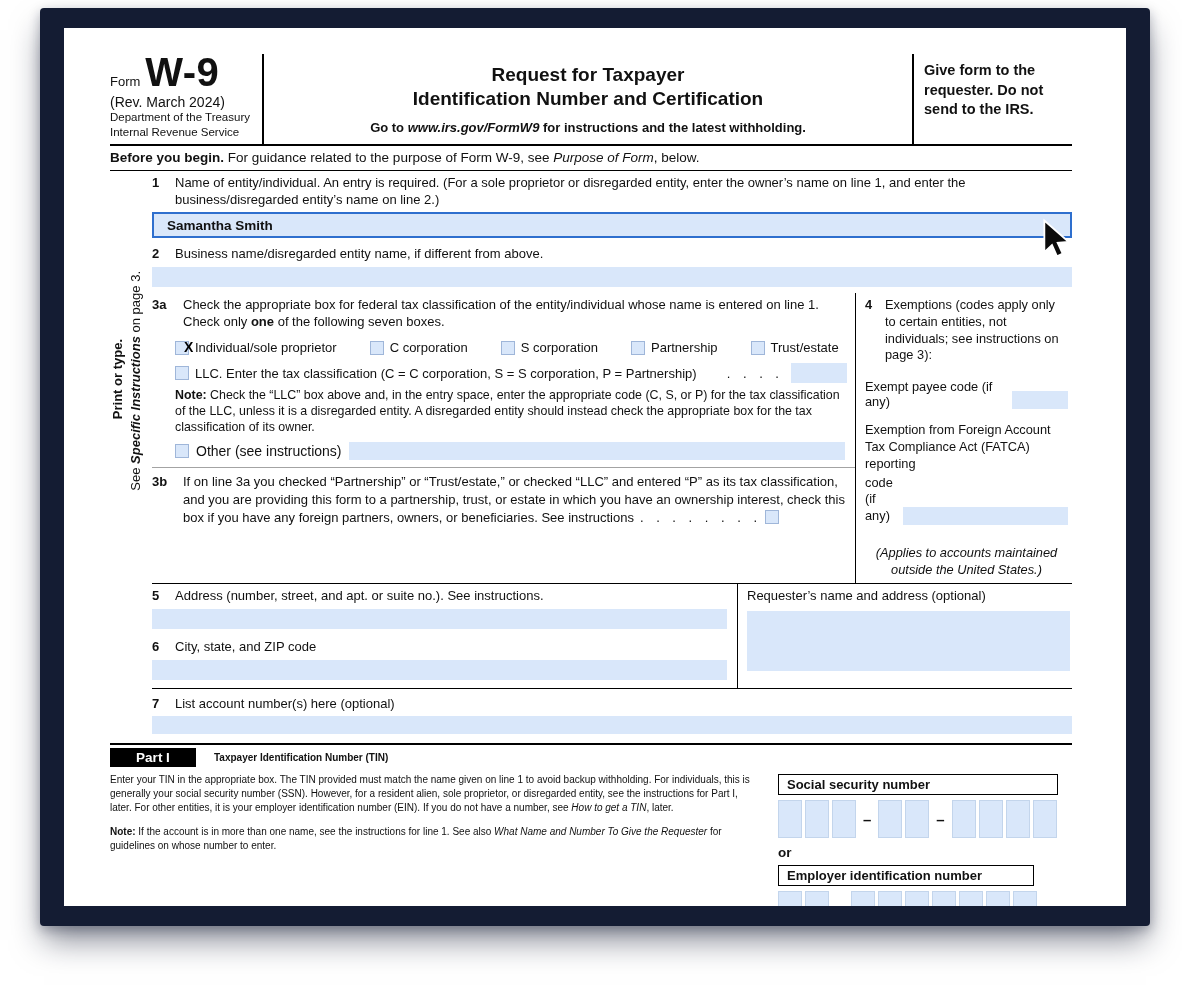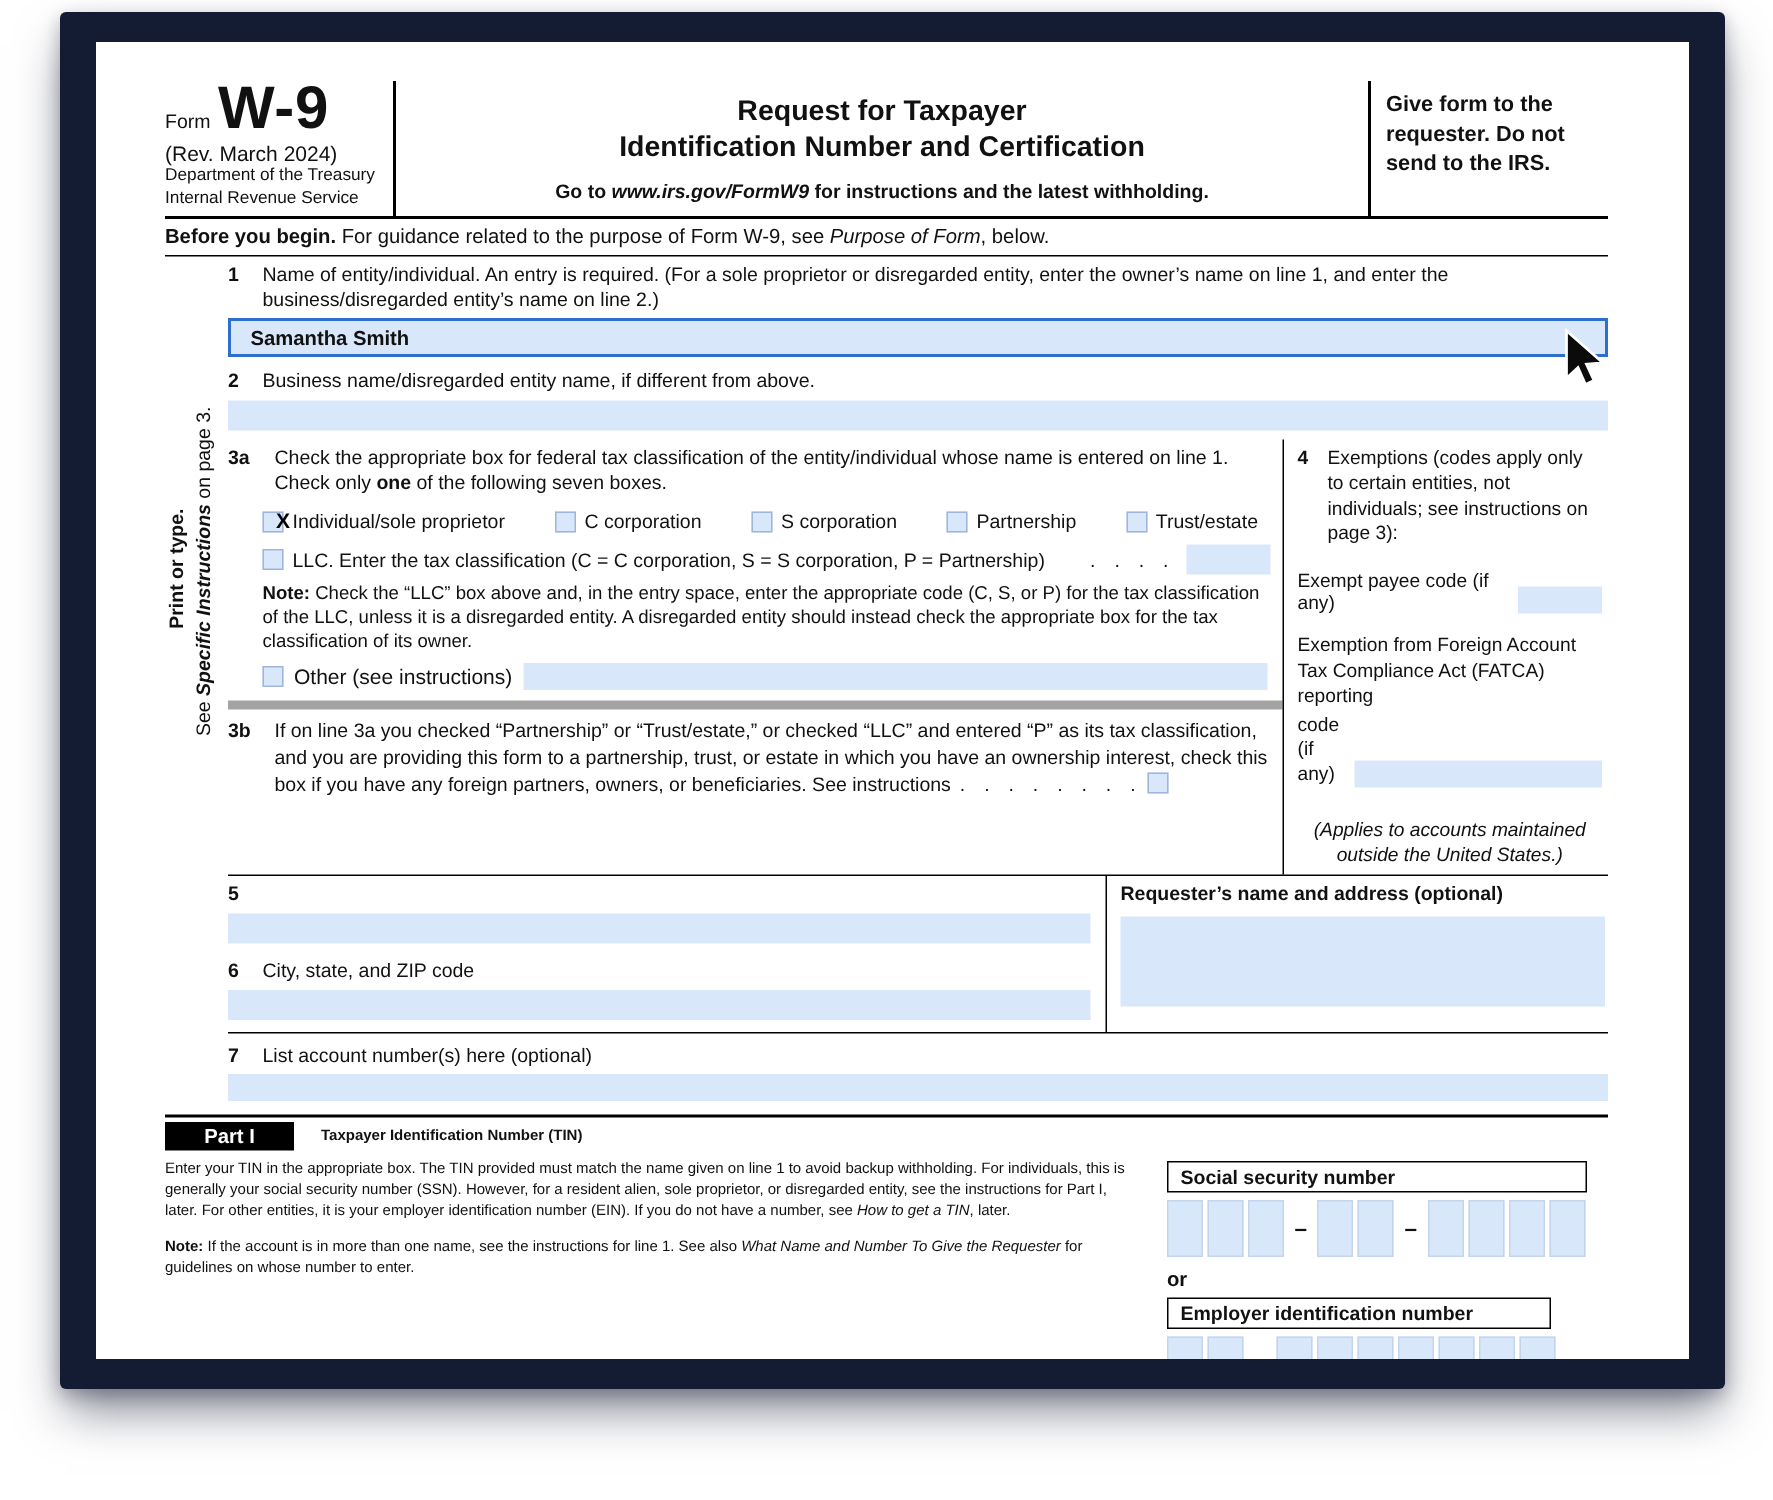--- a/index.html
+++ b/index.html
@@ -54,21 +54,21 @@
     border:none; outline:none; height:20px; margin:4px 0 6px; padding:0 8px;
   }
   .field-1 {
     height:26px; border:2px solid var(--active-border, #2e6fce);
     font-weight:bold; font-size:13.5px; padding:0 13px; margin:4px 0 4px;
   }
 
   
   .sec34 { display:flex; border-bottom:1px solid #000; }
   .col3 { width:703px; flex:none; }
-  .row3a { border-bottom:6px solid #a3a3a3; padding-bottom:7px; }
+  .row3a { border-bottom:1px solid #a3a3a3; padding-bottom:7px; }
   .cbrow { display:flex; gap:33px; align-items:center; margin:9px 0 0 23px; font-size:13px; }
   .cbitem { display:flex; align-items:center; gap:6px; }
   .cb {
     width:14px; height:14px; background:var(--field-blue, #d9e7fa);
     border:1px solid #9fb6d9; display:inline-block; position:relative; flex:none;
   }
   .cbmark { position:absolute; left:8px; top:-3px; font-weight:bold; font-size:14px; color:#000; }
   .llcrow { display:flex; align-items:center; gap:6px; margin:8px 0 0 23px; font-size:13px; }
   .dots { word-spacing:9px; margin:0 6px; white-space:nowrap; }
   .llcrow .dots { margin-left:auto; }
@@ -87,21 +87,21 @@
   .code-box { width:56px; height:18px; background:var(--field-blue, #d9e7fa); border:none; flex:none; margin-left:6px; }
   .fatca { margin-top:13px; line-height:1.32; }
   .fatca-code-line { display:flex; align-items:flex-end; gap:8px; margin-top:2px; }
   .fatca-box { flex:1; height:18px; background:var(--field-blue, #d9e7fa); border:none; }
   .applies { font-style:italic; text-align:center; margin-top:19px; line-height:1.35; padding:0 2px; }
 
   
   .sec56 { display:flex; border-bottom:1px solid #000; }
   .col56 { width:585px; flex:none; padding-bottom:2px; }
   .field56 { width:calc(100% - 10px); }
-  .colreq { flex:1; border-left:1px solid #000; padding:4px 2px 6px 9px; font-size:13px;font-weight:bold; }
+  .colreq { flex:1; border-left:1px solid #000; padding:4px 2px 6px 9px; font-size:13px; }
   .req-box { margin-top:8px; height:60px; background:var(--field-blue, #d9e7fa); }
 
   .row7 { padding-top:3px; }
   .field7 { height:18px; margin:4px 0 9px; }
 
   
   .part { border-top:2px solid #000; }
   .part-hd { display:flex; align-items:center; padding:3px 0 4px; }
   .part-badge {
     background:#000; color:#fff; font-weight:bold; font-size:13.5px;
@@ -246,20 +246,21 @@
                 </div>
               </div>
               <div class="applies">(Applies to accounts maintained outside the United States.)</div>
             </div>
           </div>
 
           <div class="sec56">
             <div class="col56">
               <div class="row-label">
                 <span class="rnum">5</span>
+                <span>Address (number, street, and apt. or suite no.). See instructions.</span>
               </div>
               <input class="field field56" type="text" style="">
               <div class="row-label">
                 <span class="rnum">6</span>
                 <span>City, state, and ZIP code</span>
               </div>
               <input class="field field56" type="text" style="">
             </div>
             <div class="colreq">
               <div>Requester’s name and address (optional)</div>

